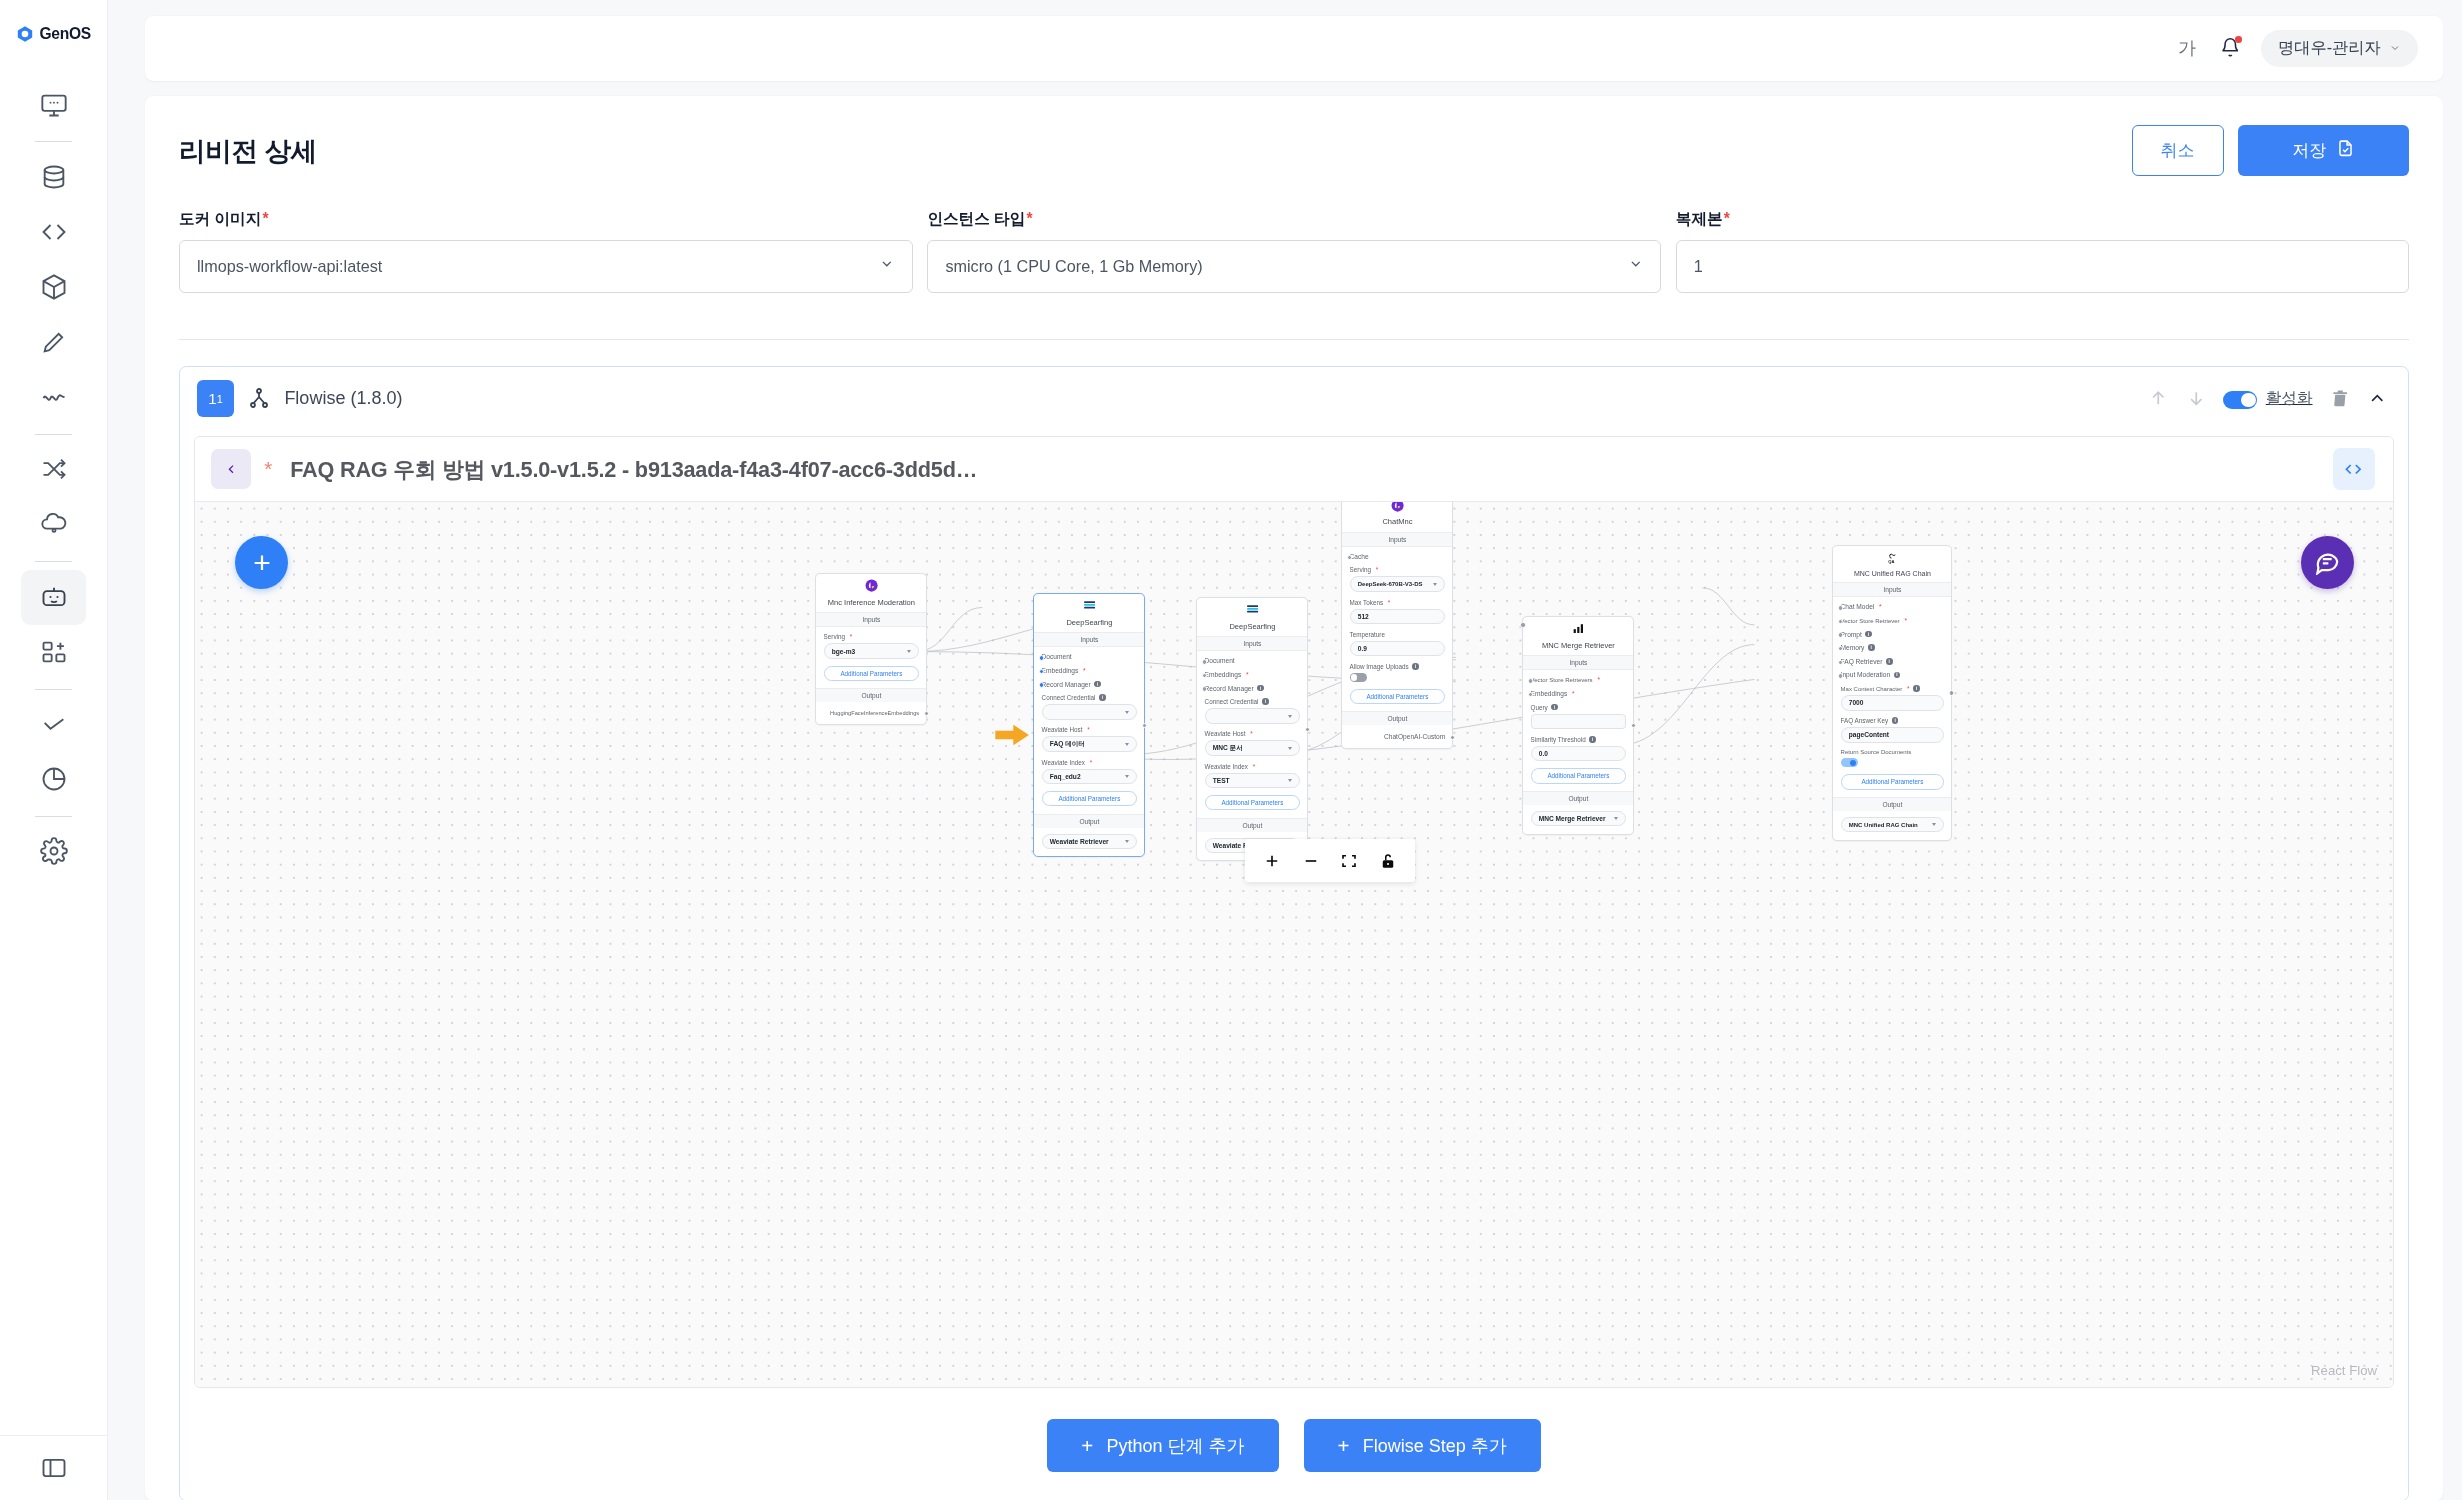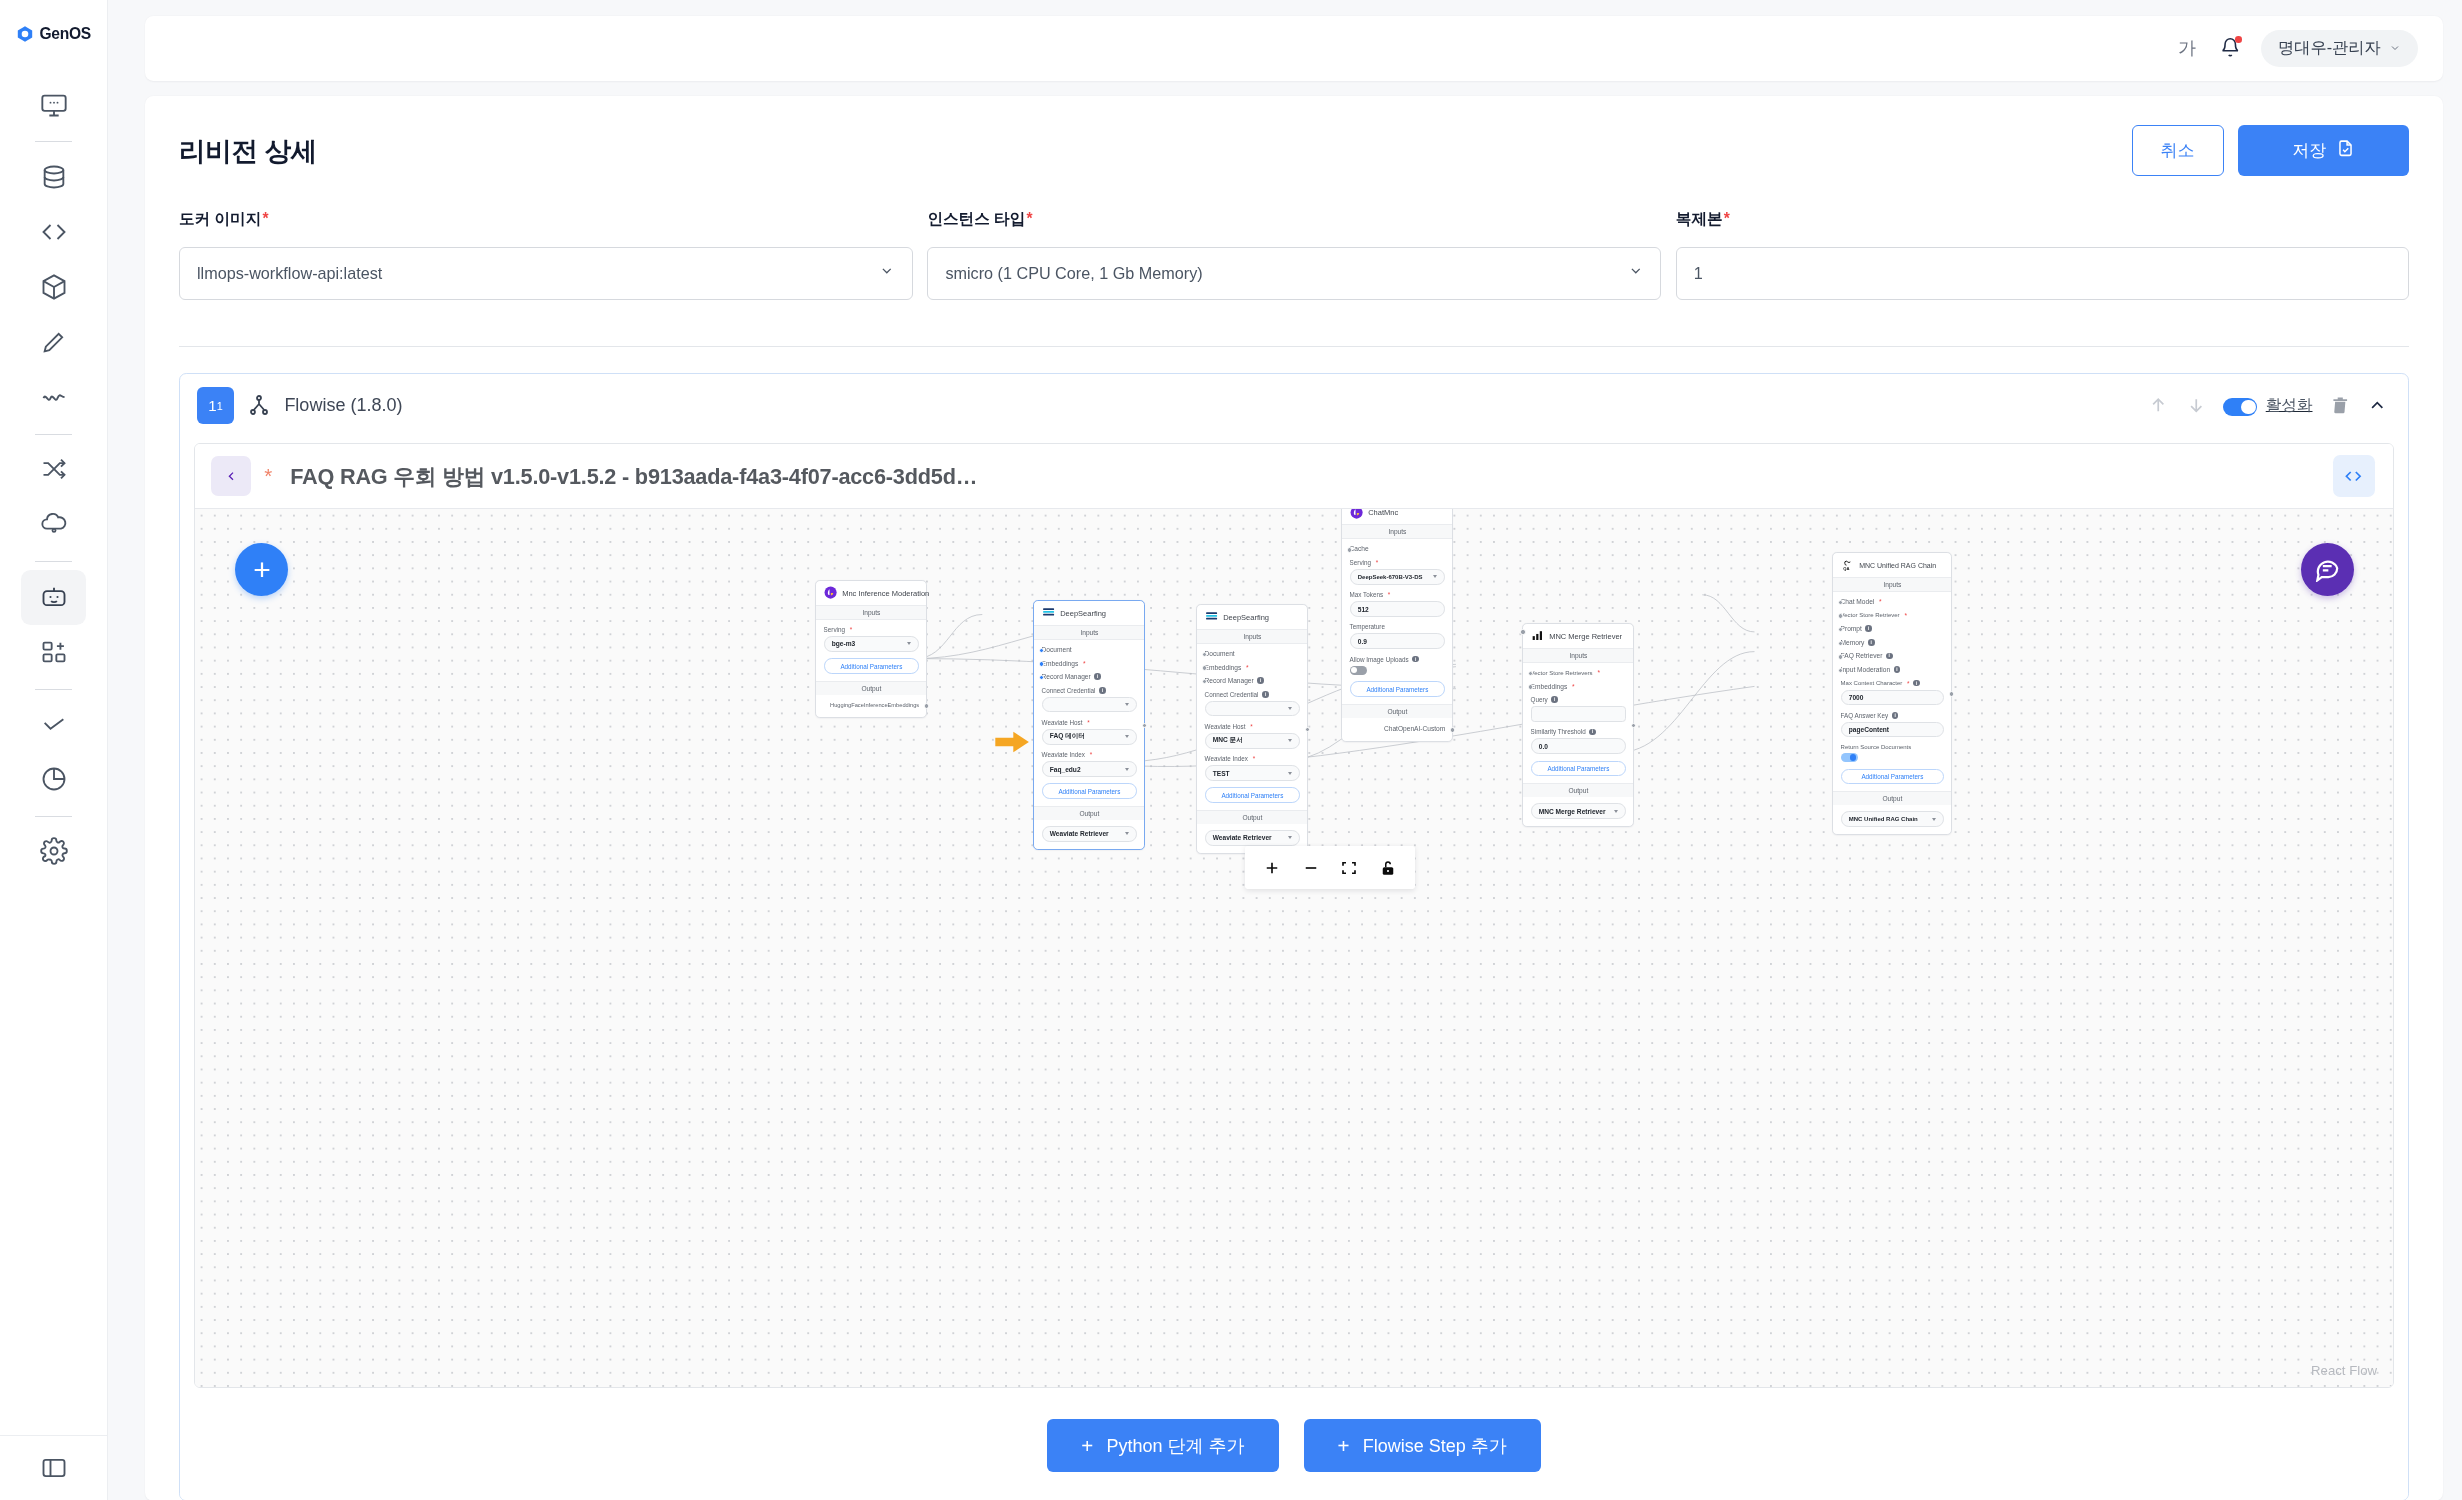--- a/index.html
+++ b/index.html
@@ -101,21 +101,21 @@
   .btn-outline { background: #fff; color: #3b82f6; border: 1px solid #3b82f6; }
   .btn-primary { background: #3b82f6; color: #fff; min-width: 171px; }
   .btn-primary svg { width: 19px; height: 20.5px; stroke: #fff; fill: none; stroke-width: 1.9; }
 
   
   .form-row { display: flex; gap: 14.4px; margin-top: 32.5px; }
   .field { display: flex; flex-direction: column; }
   .field.f1 { flex: 0 0 734px; }
   .field.f2 { flex: 0 0 734px; }
   .field.f3 { flex: 1; }
-  .field-label { font-size: 15.6px; font-weight: 700; color: #121a2e; margin-bottom: 17px; }
+  .field-label { font-size: 15.6px; font-weight: 700; color: #121a2e; margin-bottom: 10px; }
   .req { color: #ef4444; margin-left: 1.2px; }
   .select, .input {
     height: 53px; border: 0.8px solid #d6d9de; border-radius: 6px;
     background: #fff; display: flex; align-items: center;
     padding: 0 17px; font-size: 16.2px; color: #4b5563;
     justify-content: space-between; cursor: pointer;
     font-family: inherit;
   }
   .select .caret svg { width: 15.6px; height: 15.6px; stroke: #4b5563; fill: none; stroke-width: 2; }
 
@@ -232,21 +232,21 @@
 
   
   .node {
     position: absolute; z-index: 10;
     background: #fff; border: 0.6px solid #dcdfe4; border-radius: 4.8px;
     width: 129px;
     font-size: 6.6px;
     box-shadow: 0 0.6px 1.2px rgba(16,24,40,.04);
   }
   .node.selected { border-color: #79a9f0; }
-  .node-head { display: flex; align-items: center; gap: 5.4px; padding: 5.4px 7.2px; }
+  .node-head { display: flex; align-items: center; gap: 5.4px; padding: 5.4px 7.2px; flex-direction: column; }
   .node-ico { width: 13.2px; height: 13.2px; flex: 0 0 13.2px; display: flex; align-items: center; justify-content: center; }
   .node-ico svg { width: 13.2px; height: 13.2px; }
   .node-title { font-size: 7.5px; color: #41464e; white-space: nowrap; }
   .node-sec {
     background: #f7f8f9; border-top: 0.6px solid #eaecef; border-bottom: 0.6px solid #eaecef;
     text-align: center; font-size: 6.6px; color: #5d636c; padding: 3px 0;
   }
   .node-sec.out { border-bottom: none; }
   .node-body { padding: 6px 7.2px 7.2px 7.2px; display: flex; flex-direction: column; gap: 6.6px; }
   .node-row { font-size: 6.6px; color: #5d636c; display: flex; align-items: center; gap: 3.6px; position: relative; }

